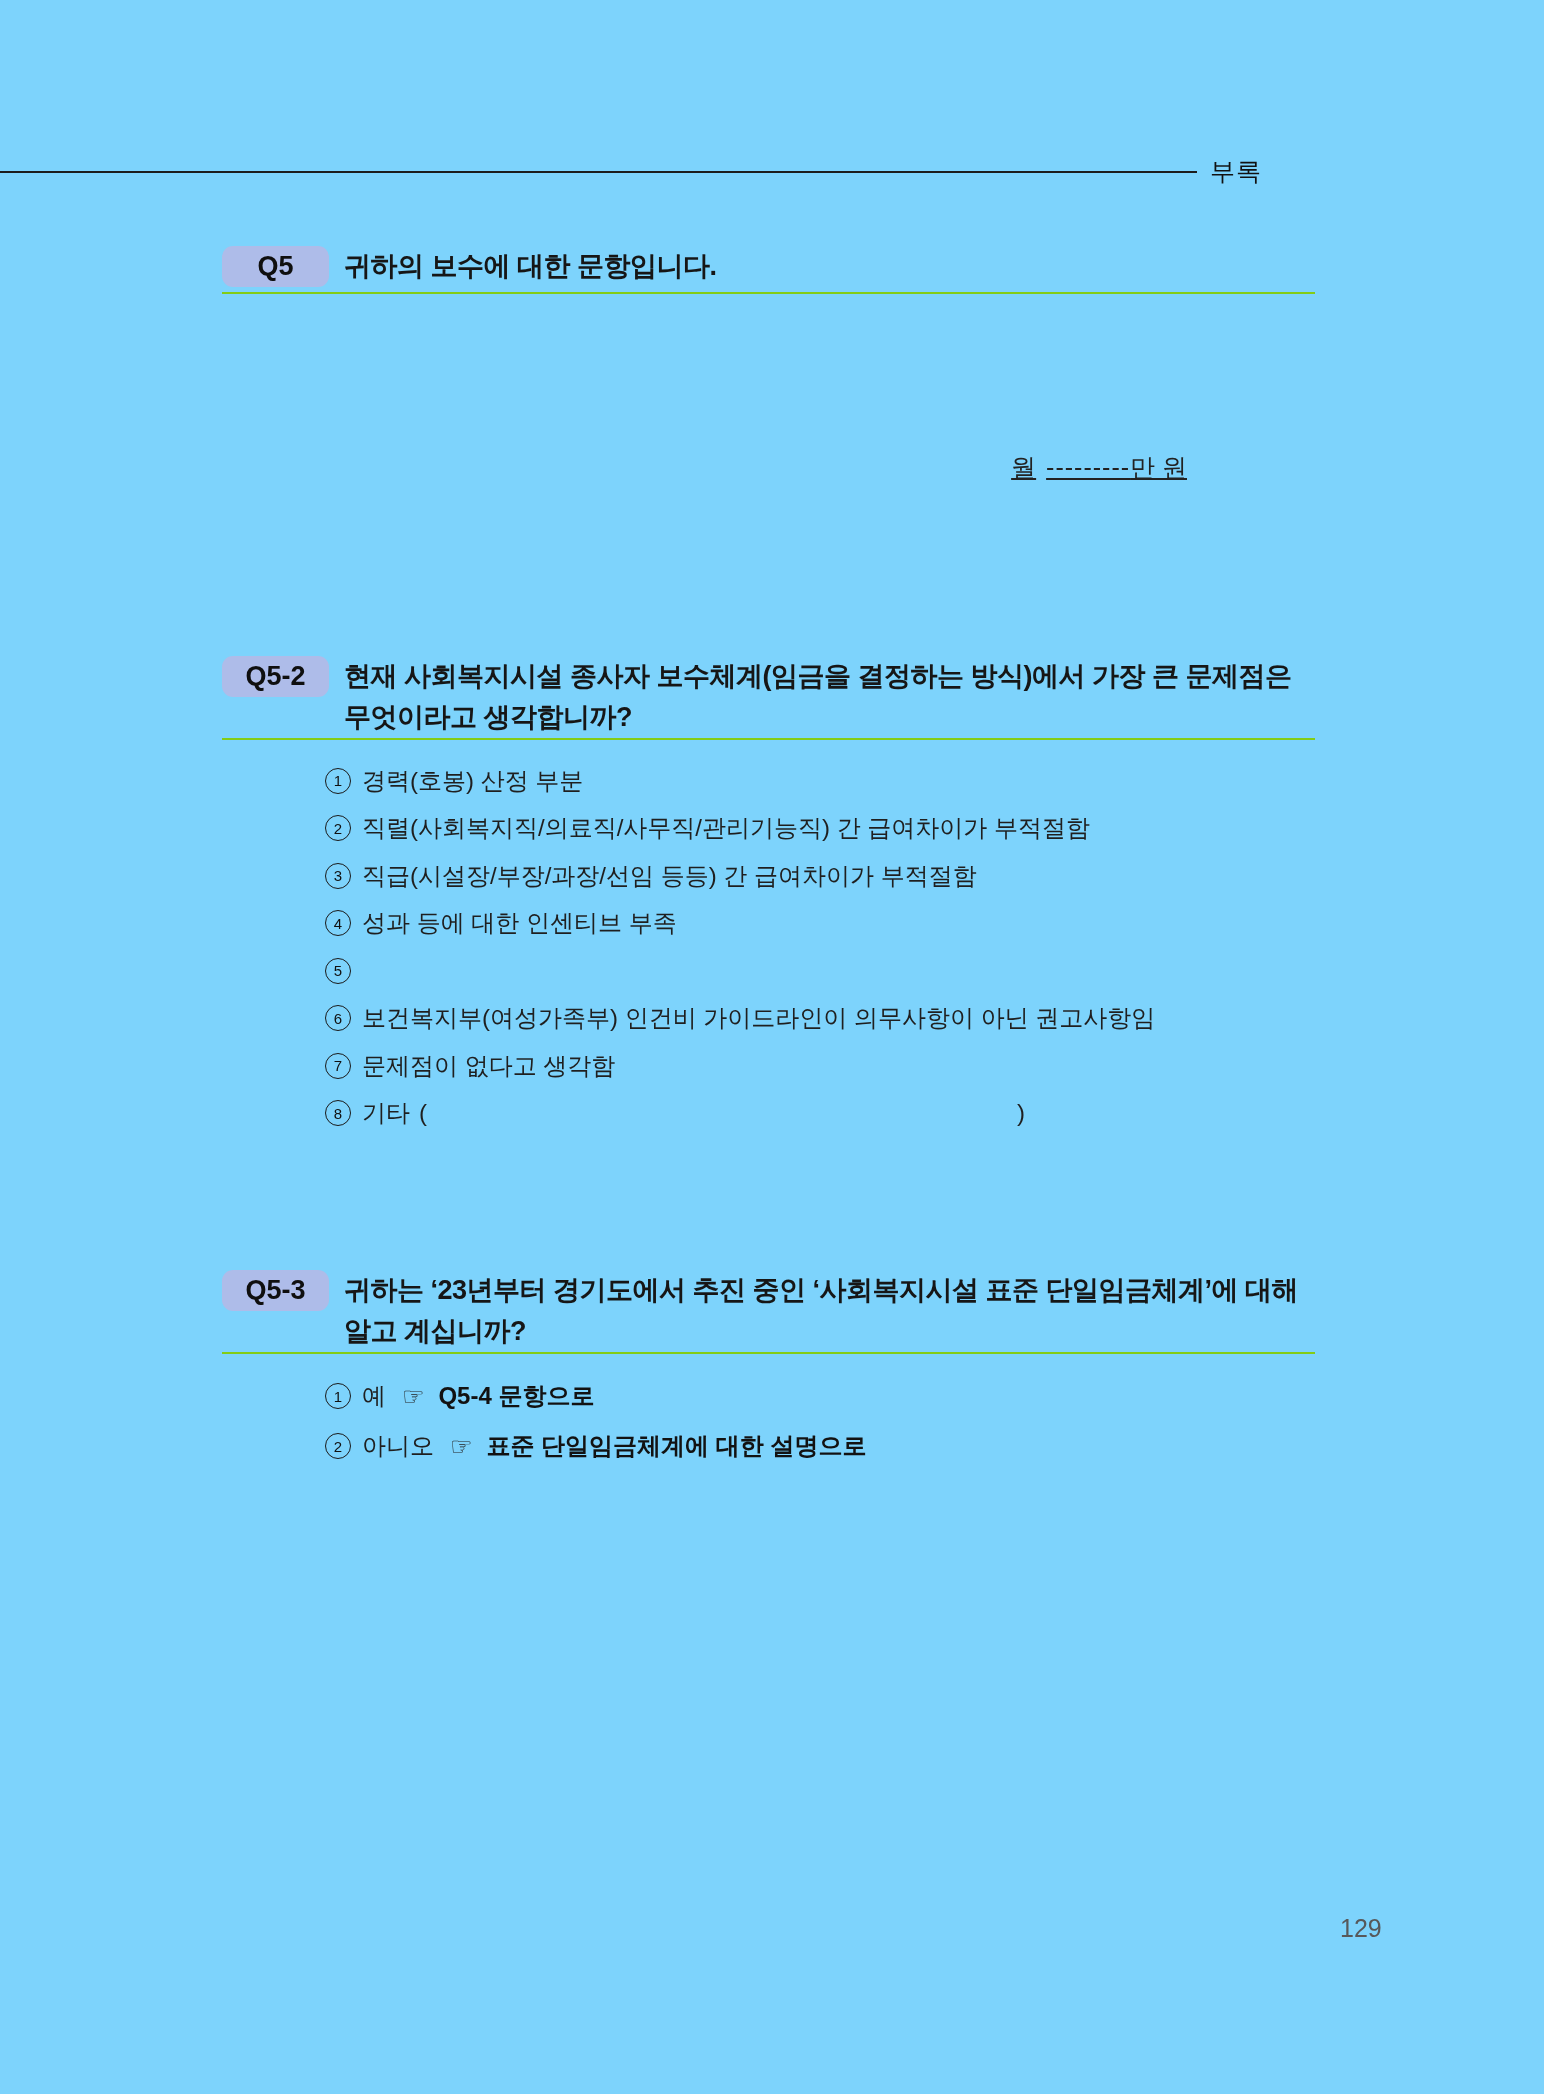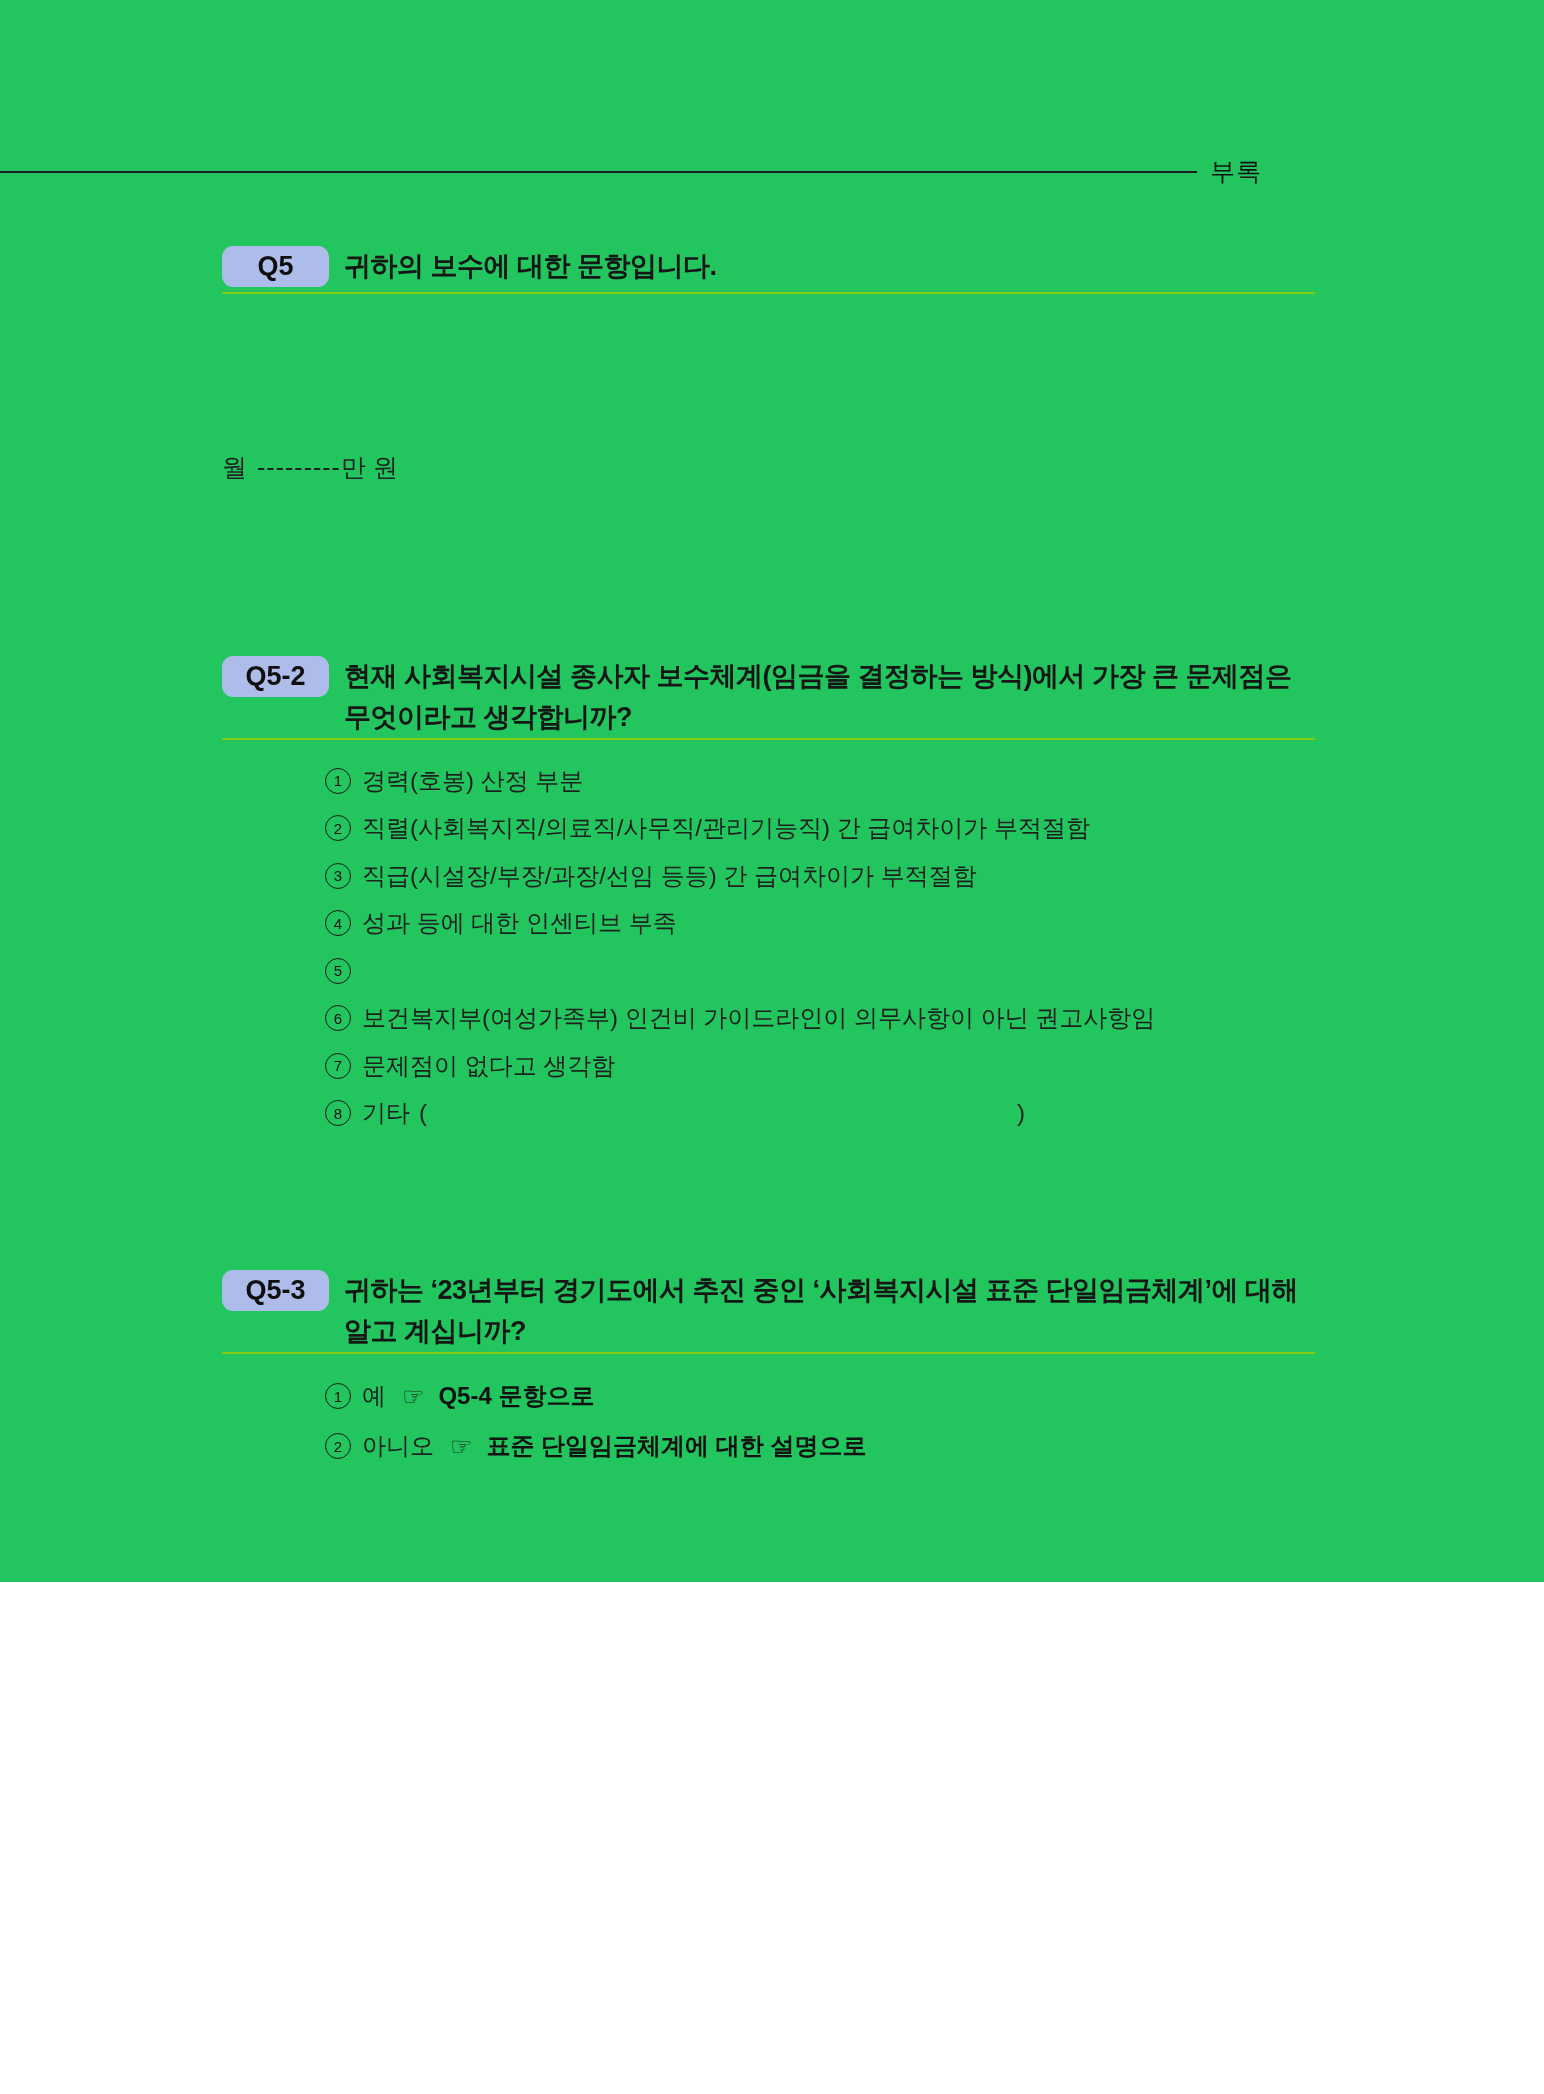--- a/index.html
+++ b/index.html
@@ -1,21 +1,21 @@
 <!DOCTYPE html>
 <html lang="ko"><head>
 <meta charset="utf-8">
 <style>
   * { box-sizing: border-box; }
   html, body { margin: 0; padding: 0; background: #ffffff; }
   .page {
     position: relative;
     width: 1544px;
-    height: 1582px;
-    background: #22c55e;
+    height: 2094px;
+    background: #7dd3fc;
     font-family: "Liberation Sans", "DejaVu Sans", sans-serif;
     color: #1a1a1a;
     overflow: hidden;
   }
 
   
   .appendix-bar {
     position: absolute;
     top: 155px; left: 0;
     width: 100%;
@@ -48,25 +48,26 @@
     font-size: 27px;
     line-height: 41px;
     letter-spacing: -0.5px;
     max-width: 956px;
     color: #161616;
   }
 
   
   .answer-line {
     margin-top: 24px;
-    text-align: left;
+    text-align: right;
     padding-right: 128px;
     font-size: 25px;
     color: #222;
     white-space: nowrap;
+    text-decoration: underline;
   }
   .answer-line .prefix { margin-right: 10px; }
   .answer-line .blank { letter-spacing: 1px; }
 
   
   .options { list-style: none; margin: 17px 0 0 0; padding: 0 0 0 103px; }
   .options li { height: 47.5px; display: flex; align-items: center; font-size: 24px; color: #1f1f1f; white-space: nowrap; }
   .circle-num {
     flex: 0 0 auto;
     width: 26px; height: 26px;

